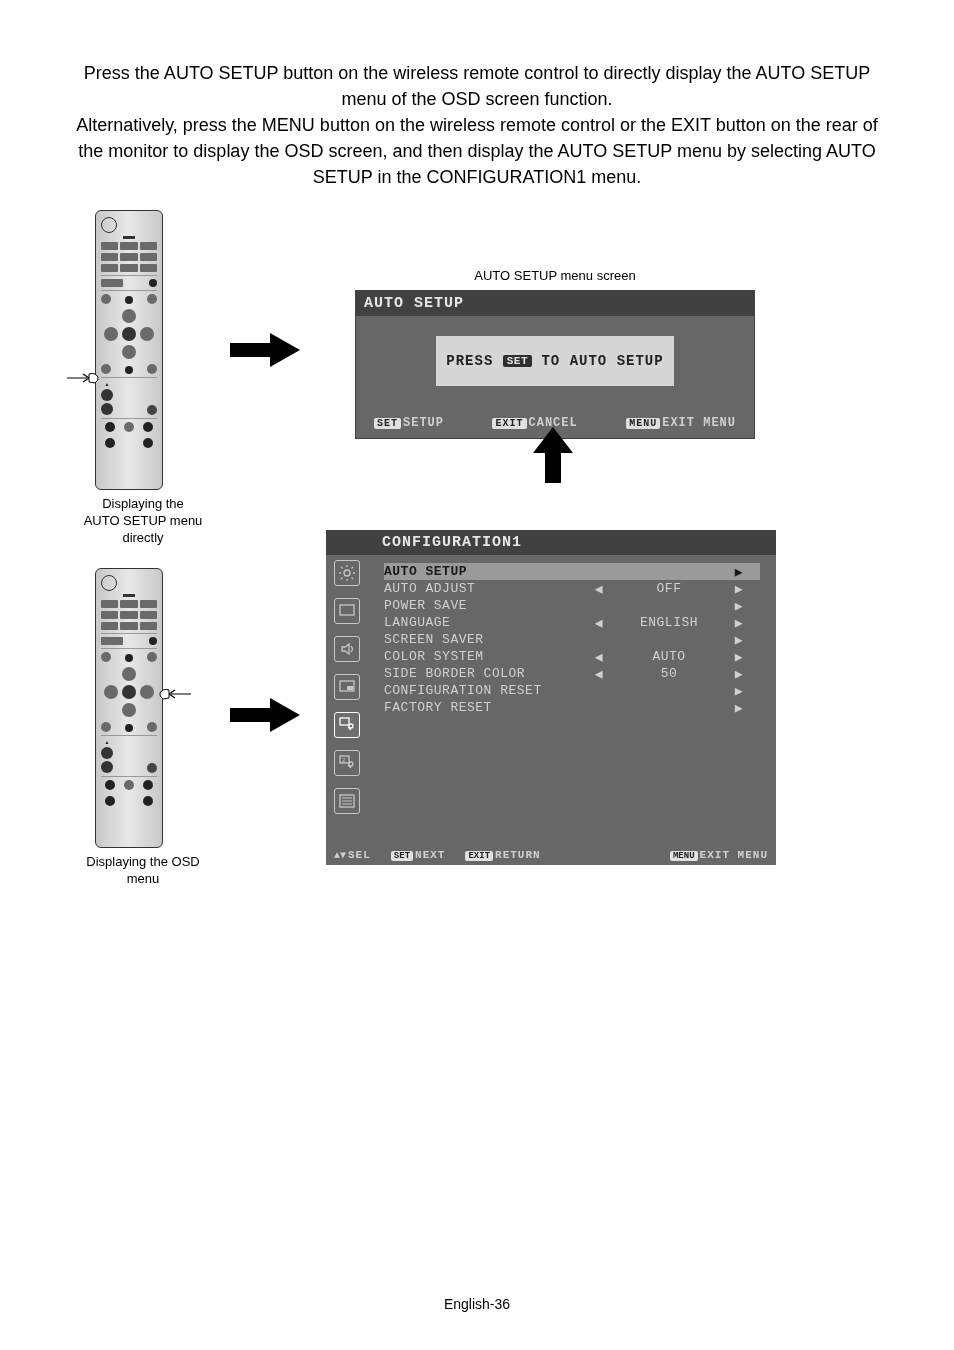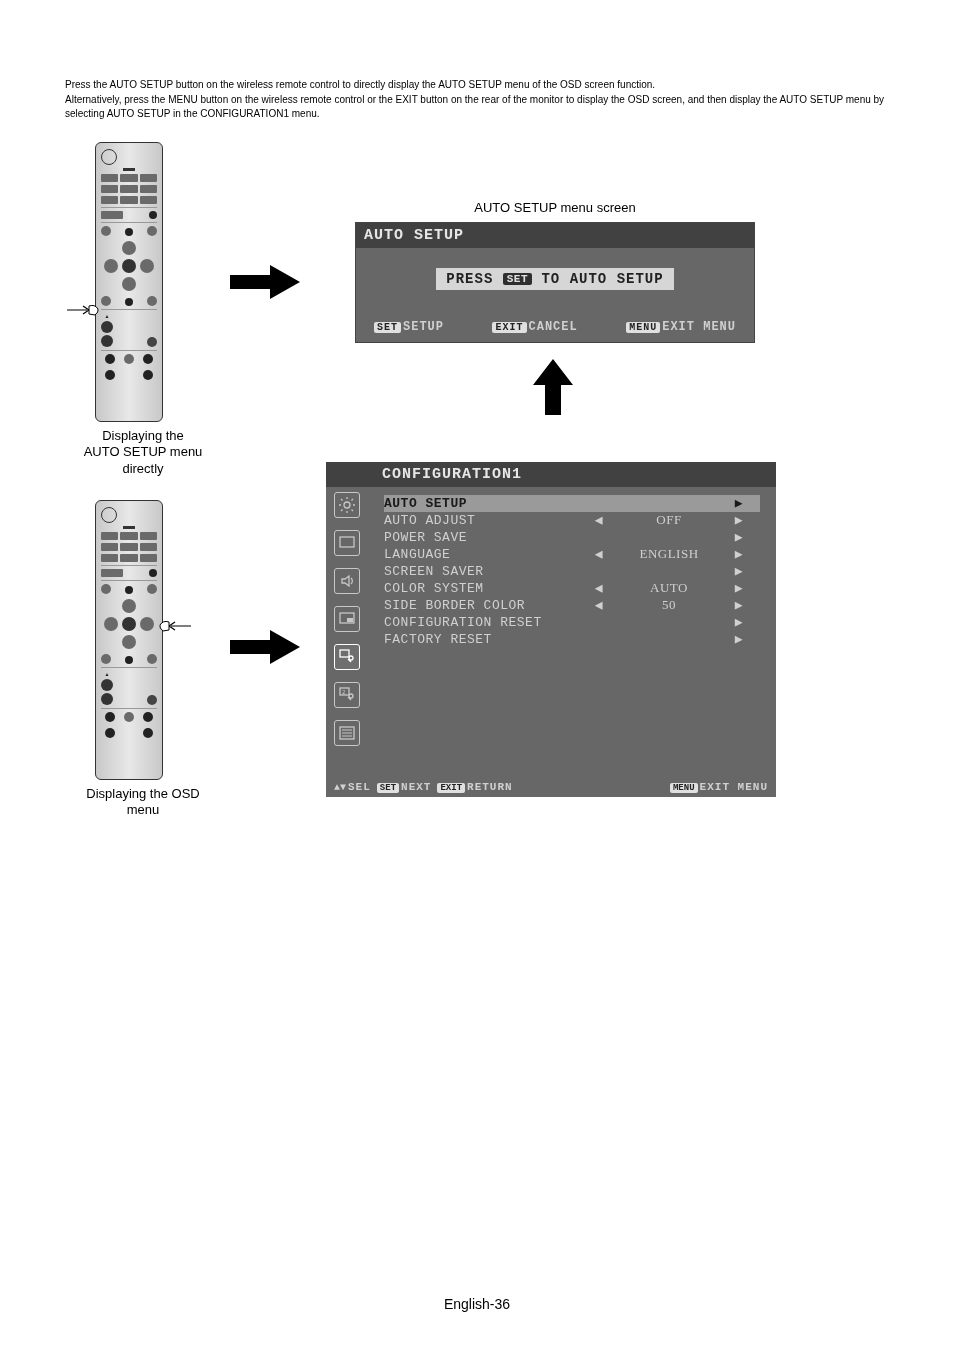--- a/index.html
+++ b/index.html
@@ -43,23 +43,24 @@
   }
   .badge {
     border: 1px solid #000;
     background: #616161;
     color: #fff;
     font-size: 14px;
     font-weight: bold;
     padding: 4px 10px;
   }
   .body-text {
-    margin-top: 18px;
-    font-size: 10px;
+    margin-top: 0;
+    font-size: 18px;
     line-height: 1.45;
+    text-align: center;
   }
   .note-label {
     font-weight: bold;
     margin-top: 10px;
   }
 
   
   .diagram {
     position: relative;
     margin-top: 20px;
@@ -151,21 +152,21 @@
     font-size:15px;
   }
   .osd.small .body {
     padding: 20px 0 28px 0;
     text-align:center;
   }
   .osd .hint-set {
     display:inline-block;
     background:#d6d6d6; color:#222;
     letter-spacing:1px;
-    padding:3px 10px;
+    padding:17px 10px;
     font-weight:bold;
   }
   .osd .hint-set .kbd {
     display:inline-block; padding:0 4px;
     background:#2f2f2f; color:#e0e0e0;
     border-radius:2px;
     font-size:11px; letter-spacing:0.5px;
     position:relative; top:-1px;
   }
   .osd.small .footer {
@@ -217,27 +218,27 @@
     display:flex; align-items:center;
     font-size:13px; letter-spacing:0.5px;
     height:17px;
   }
   .osd.big .menu-row.sel { background:#9a9a9a; color:#1a1a1a; font-weight:bold; }
   .osd.big .menu-row .label { width: 210px; }
   .osd.big .menu-row .arrs {
     width: 150px; display:flex; justify-content:space-between; align-items:center;
   }
   .osd.big .menu-row .arrs .a { width:10px; text-align:center; }
-  .osd.big .menu-row .arrs .val { flex:1; text-align:center;font-family:Liberation Serif, serif; }
+  .osd.big .menu-row .arrs .val { flex:1; text-align:center; }
   .osd.big .bottom {
     position:absolute; bottom:4px; left:8px; right:8px;
     display:flex; justify-content:space-between;
     font-size:11px;
   }
-  .osd.big .bottom .grp { display:flex; gap:6px;justify-content:space-between; }
+  .osd.big .bottom .grp { display:flex; gap:20px;justify-content:space-between; }
   .osd.big .bottom .kbd {
     display:inline-block; padding:0 3px;
     background:#e0e0e0; color:#222;
     border-radius:2px;
     font-size:9px; margin-right:2px;
     font-weight:bold;
   }
   .osd.big .bottom .tri {
     display:inline-block; font-size:10px; margin-right:2px;
   }

